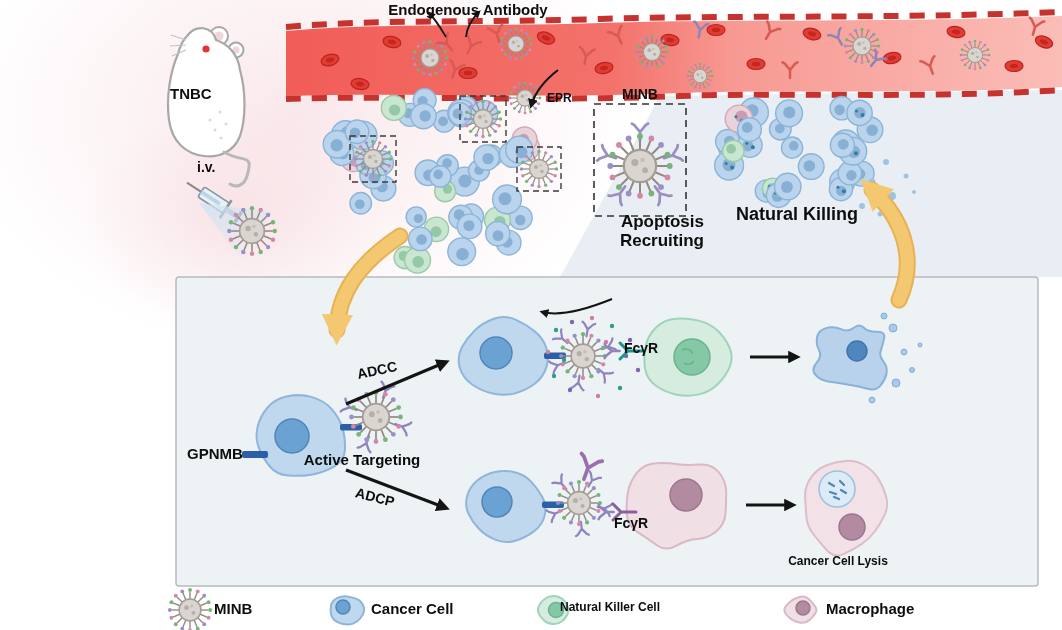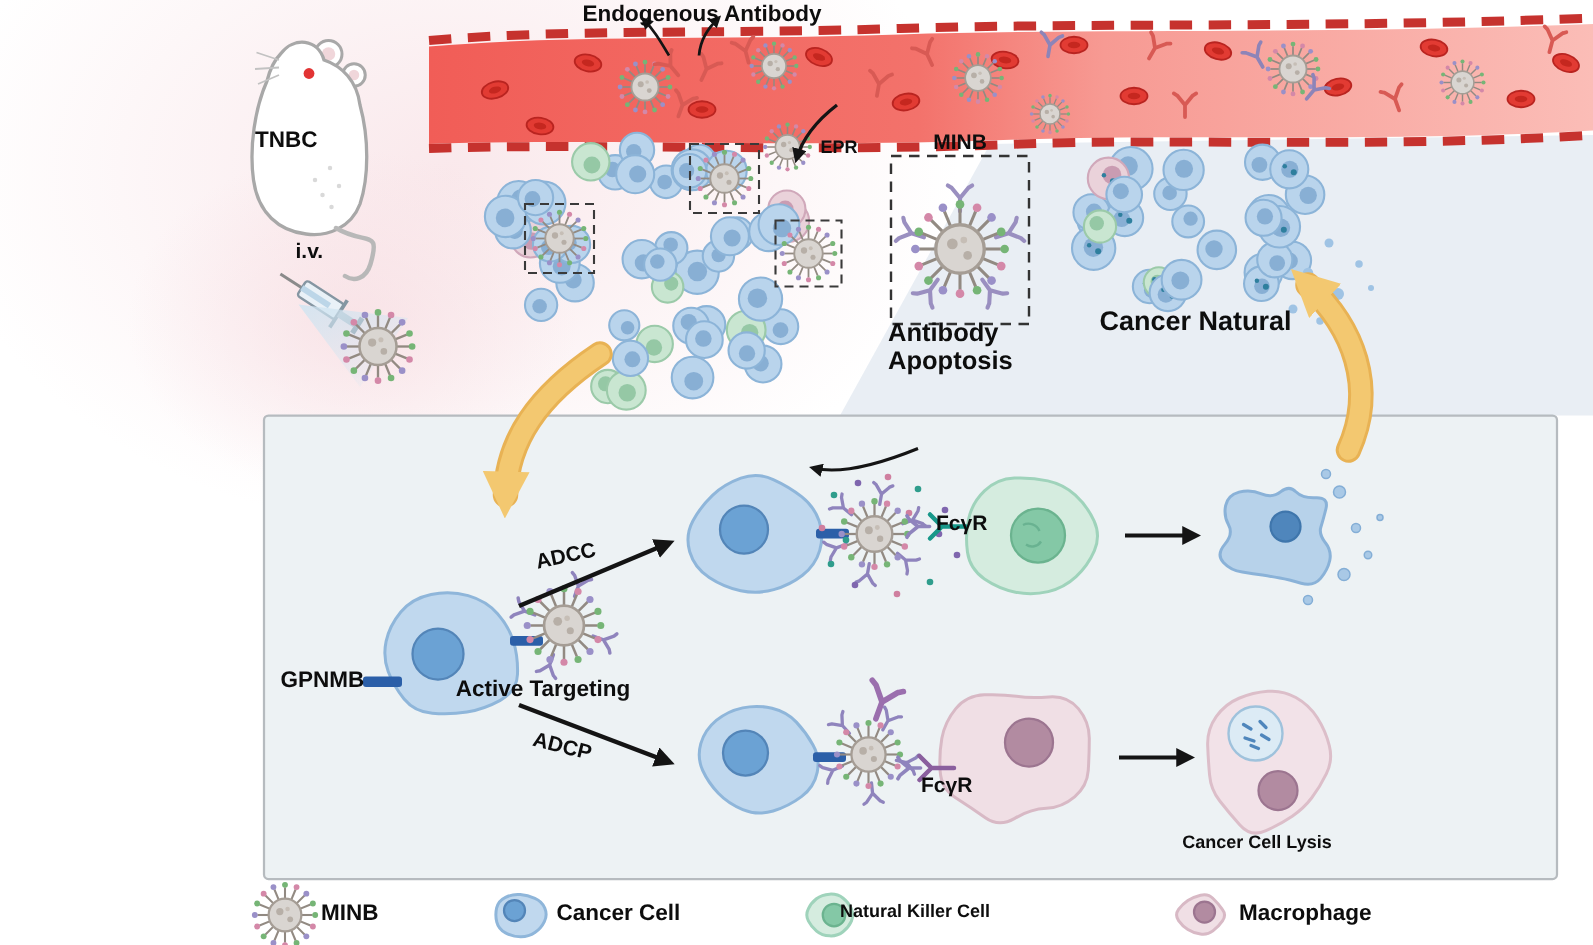--- a/index.html
+++ b/index.html
@@ -1,21 +1,21 @@
 <!DOCTYPE html>
 <html><head>
 <meta charset="utf-8">
 <style>
   html,body{margin:0;padding:0;background:#fff}
   #stage{position:relative;width:1062px;height:630px;background:#ffffff;overflow:hidden;
          font-family:"Liberation Sans",sans-serif;}
   #art{position:absolute;left:0;top:0;width:1062px;height:630px}
   .lbl{position:absolute;font-weight:bold;color:#0d0d0d;white-space:nowrap;line-height:1.12;
        font-family:"Liberation Sans",sans-serif;}
-  .c{transform:translateX(-50%);text-align:left}
+  .c{transform:translateX(-50%);text-align:right}
   .wrap{white-space:normal;width:112px}
 </style>
 </head>
 <body>
 
 <div id="stage">
 
 <svg id="art" viewBox="0 0 1062 630">
   <defs>
     <linearGradient id="vg" x1="0" y1="0" x2="1" y2="0">
@@ -539,22 +539,22 @@
           <circle cx="803" cy="608" r="7" fill="#b28ba1" stroke="#9c7590" stroke-width="1.5"></circle>
         </g>
   </g>
 </svg>
 
 <div class="lbl c" style="left:468px;top:2px;font-size:15px">Endogenous Antibody</div>
 <div class="lbl" style="left:170px;top:86px;font-size:15px">TNBC</div>
 <div class="lbl" style="left:197px;top:160px;font-size:14px">i.v.</div>
 <div class="lbl" style="left:547px;top:92px;font-size:12px">EPR</div>
 <div class="lbl c" style="left:640px;top:87px;font-size:14px">MINB</div>
-<div class="lbl c wrap" style="left:648px;top:212px;font-size:17px">Antibody Apoptosis</div>
-<div class="lbl c" style="left:797px;top:204px;font-size:18px">Cancer Natural</div>
+<div class="lbl c wrap" style="left:648px;top:212px;font-size:17px">Apoptosis Recruiting</div>
+<div class="lbl c" style="left:797px;top:204px;font-size:18px">Natural Killing</div>
 <div class="lbl" style="left:624px;top:341px;font-size:14px">FcγR</div>
 <div class="lbl" style="left:187px;top:446px;font-size:15px">GPNMB</div>
 <div class="lbl c" style="left:362px;top:452px;font-size:15px">Active Targeting</div>
 <div class="lbl" style="left:357px;top:363px;font-size:14px;transform:rotate(-12deg)">ADCC</div>
 <div class="lbl" style="left:355px;top:490px;font-size:14px;transform:rotate(14deg)">ADCP</div>
 <div class="lbl" style="left:614px;top:516px;font-size:14px">FcγR</div>
 <div class="lbl c" style="left:838px;top:555px;font-size:12px">Cancer Cell Lysis</div>
 <div class="lbl" style="left:214px;top:601px;font-size:15px">MINB</div>
 <div class="lbl" style="left:371px;top:601px;font-size:15px">Cancer Cell</div>
 <div class="lbl" style="left:560px;top:601px;font-size:12px">Natural Killer Cell</div>

